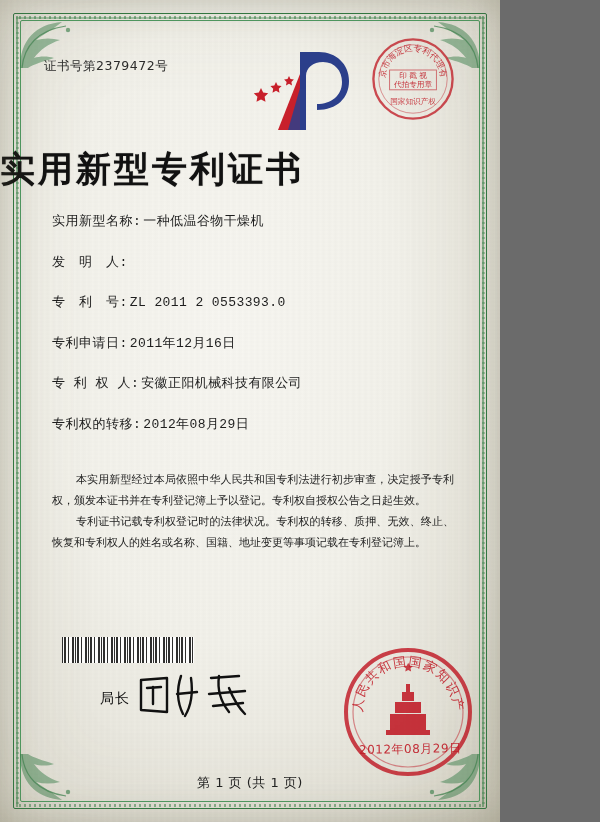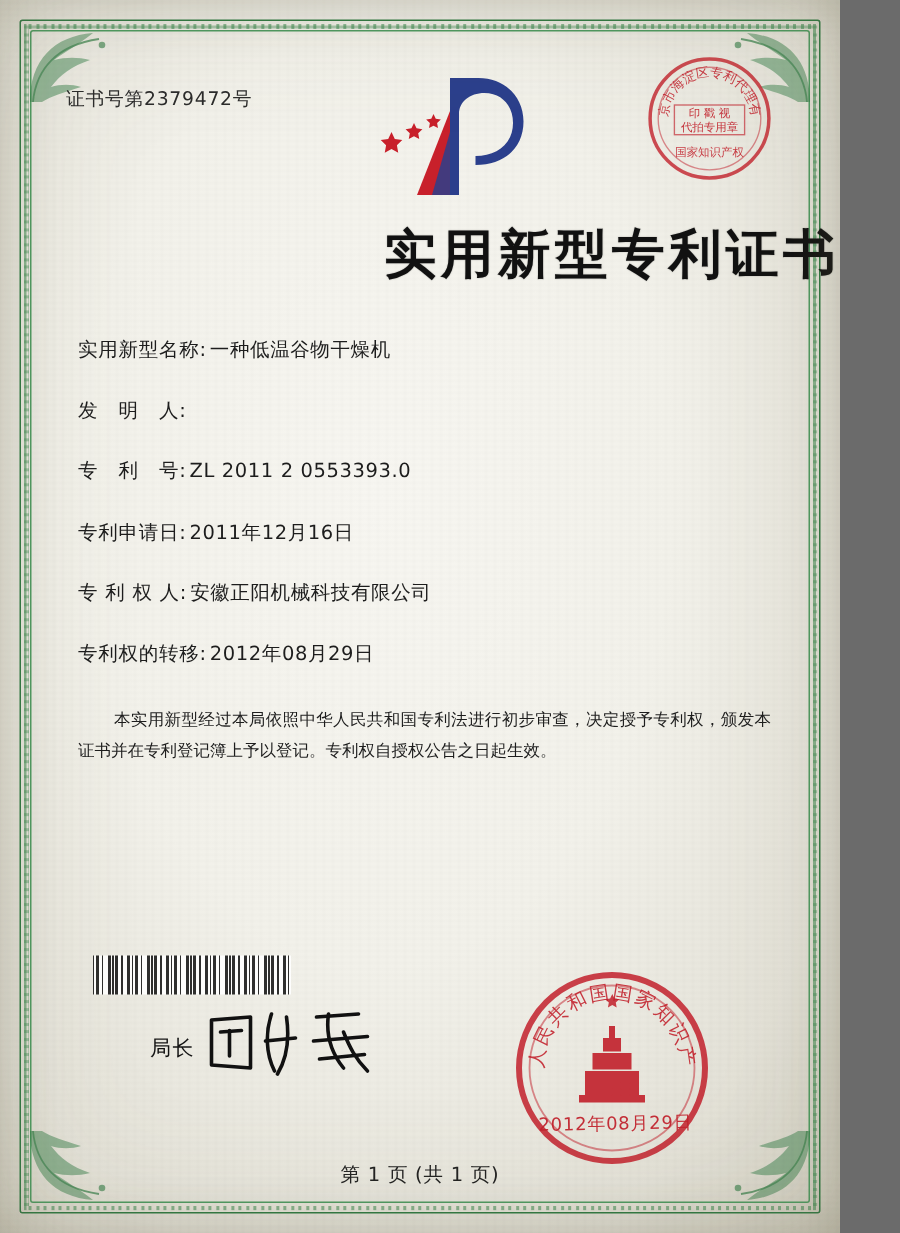--- a/index.html
+++ b/index.html
@@ -2,21 +2,21 @@
 <html><head>
 <meta charset="utf-8">
 <style>
   html, body {
     margin: 0;
     padding: 0;
     background: #6b6b6b;
   }
   .page {
     position: relative;
-    width: 560px;
+    width: 500px;
     height: 822px;
     overflow: hidden;
     background: #fef9c3;
     font-family: "DejaVu Sans", sans-serif;
   }
   
   .paper {
     position: absolute;
     inset: 0;
     background:
@@ -90,33 +90,33 @@
   .logo {
     position: absolute;
     left: 243px; top: 44px;
     width: 112px; height: 96px;
   }
   .logo svg { width: 100%; height: 100%; display: block; }
 
   .title {
     position: absolute;
     left: 0; right: 0; top: 146px;
-    text-align: right;
+    text-align: left;
     font-size: 35px;
     font-weight: bold;
     letter-spacing: 3px;
     color: #111;
     font-family: "DejaVu Sans", sans-serif;
     text-shadow: 0 0 1px rgba(0,0,0,.35);
   }
 
   
   .fields {
     position: absolute;
-    left: 52px; top: 224px; right: 48px;
+    left: 52px; top: 212px; right: 48px; font-family: Liberation Mono, monospace;
   }
   .field {
     display: flex;
     align-items: baseline;
     margin-bottom: 22.5px;
     font-size: 13px;
     color: #1d1d1d;
   }
   .field .lab {
     white-space: nowrap;
@@ -295,20 +295,21 @@
       <span class="val">安徽正阳机械科技有限公司</span>
     </div>
     <div class="field">
       <span class="lab">专利权的转移:</span>
       <span class="val">2012年08月29日</span>
     </div>
   </div>
 
   <div class="body-text">
     <p>本实用新型经过本局依照中华人民共和国专利法进行初步审查，决定授予专利权，颁发本证书并在专利登记簿上予以登记。专利权自授权公告之日起生效。</p>
+    <p>专利证书记载专利权登记时的法律状况。专利权的转移、质押、无效、终止、恢复和专利权人的姓名或名称、国籍、地址变更等事项记载在专利登记簿上。</p>
   </div>
 
   <div class="barcode"></div>
 
   <div class="sig-label">局长</div>
   <div class="signature">
     <svg viewBox="0 0 132 56">
       <g fill="none" stroke="currentColor" stroke-width="2.4" stroke-linecap="round" stroke-linejoin="round">
         <path d="M8 12 L34 10 L34 44 L8 42 Z"></path>
         <path d="M14 20 L28 19"></path>

